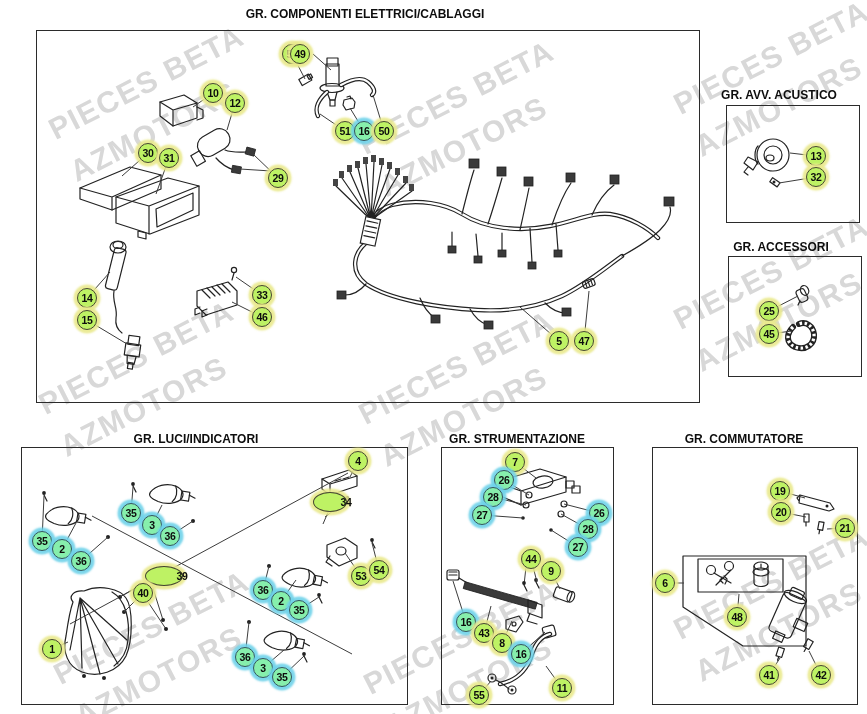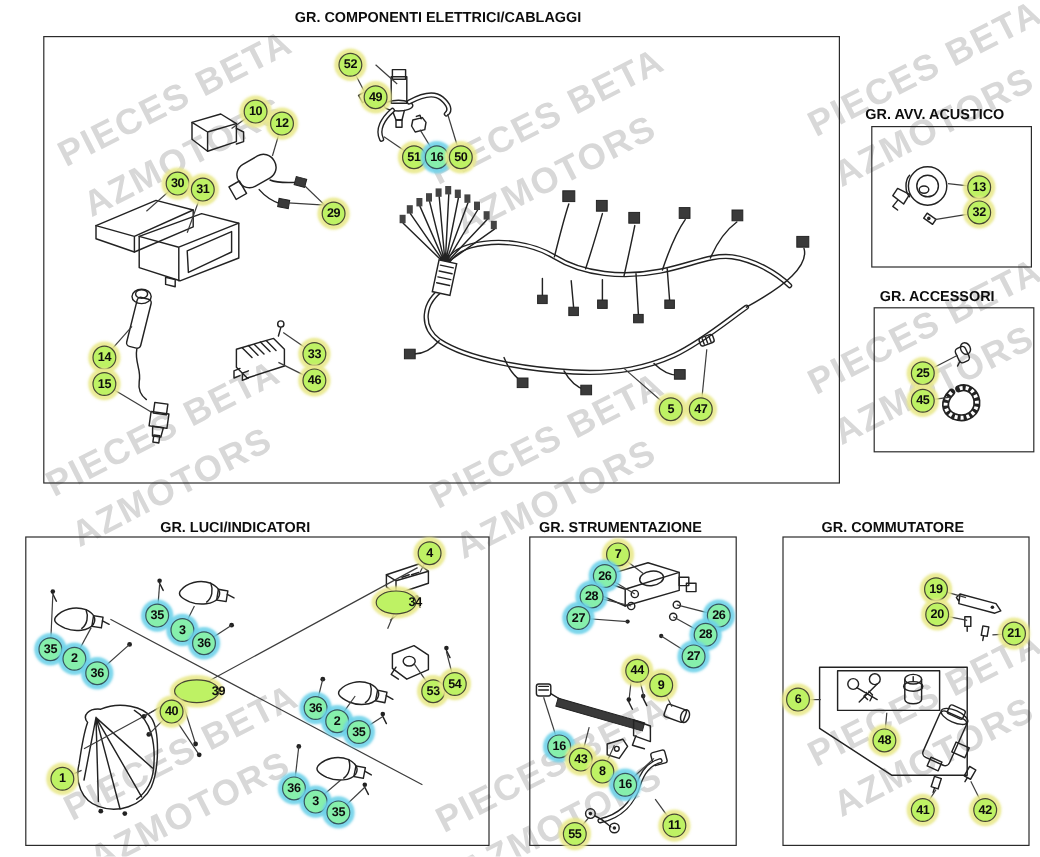--- a/index.html
+++ b/index.html
@@ -438,21 +438,21 @@
 
   <div class="panel-title" style="left:365px;top:7px">GR. COMPONENTI ELETTRICI/CABLAGGI</div>
   <div class="panel-title" style="left:779px;top:88px">GR. AVV. ACUSTICO</div>
   <div class="panel-title" style="left:781px;top:240px">GR. ACCESSORI</div>
   <div class="panel-title" style="left:196px;top:432px">GR. LUCI/INDICATORI</div>
   <div class="panel-title" style="left:517px;top:432px">GR. STRUMENTAZIONE</div>
   <div class="panel-title" style="left:744px;top:432px">GR. COMMUTATORE</div>
 
   <div id="callout-layer">
       <div class="callout yellow" style="left: 282px; top: 44px;">52</div>
-      <div class="callout yellow" style="left: 303px; top: 44px; margin-top: 27px;">49</div>
+      <div class="callout yellow" style="left: 290px; top: 44px;">49</div>
       <div class="callout yellow" style="left: 203px; top: 83px;">10</div>
       <div class="callout yellow" style="left: 225px; top: 93px;">12</div>
       <div class="callout yellow" style="left: 335px; top: 121px;">51</div>
       <div class="callout cyan" style="left: 354px; top: 121px;">16</div>
       <div class="callout yellow" style="left: 374px; top: 121px;">50</div>
       <div class="callout yellow" style="left: 138px; top: 143px;">30</div>
       <div class="callout yellow" style="left: 159px; top: 148px; text-align: center;">31</div>
       <div class="callout yellow" style="left: 268px; top: 168px;">29</div>
       <div class="callout yellow" style="left: 77px; top: 288px;">14</div>
       <div class="callout yellow" style="left: 77px; top: 310px;">15</div>

